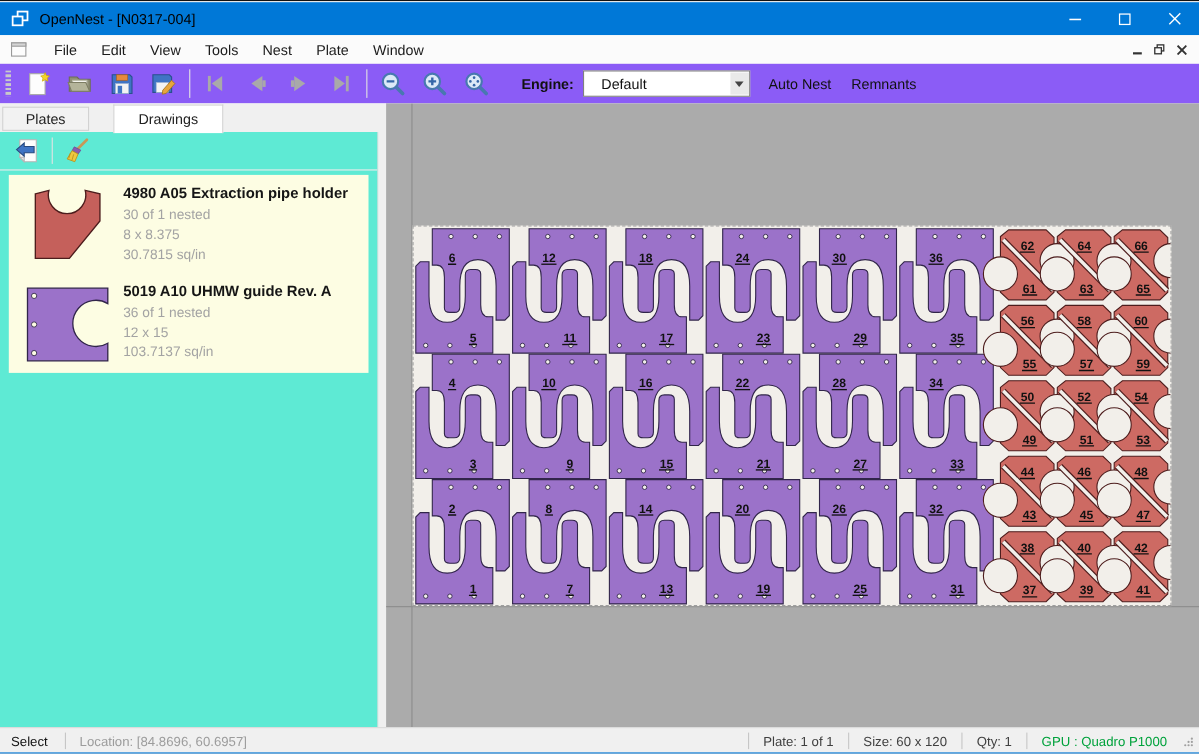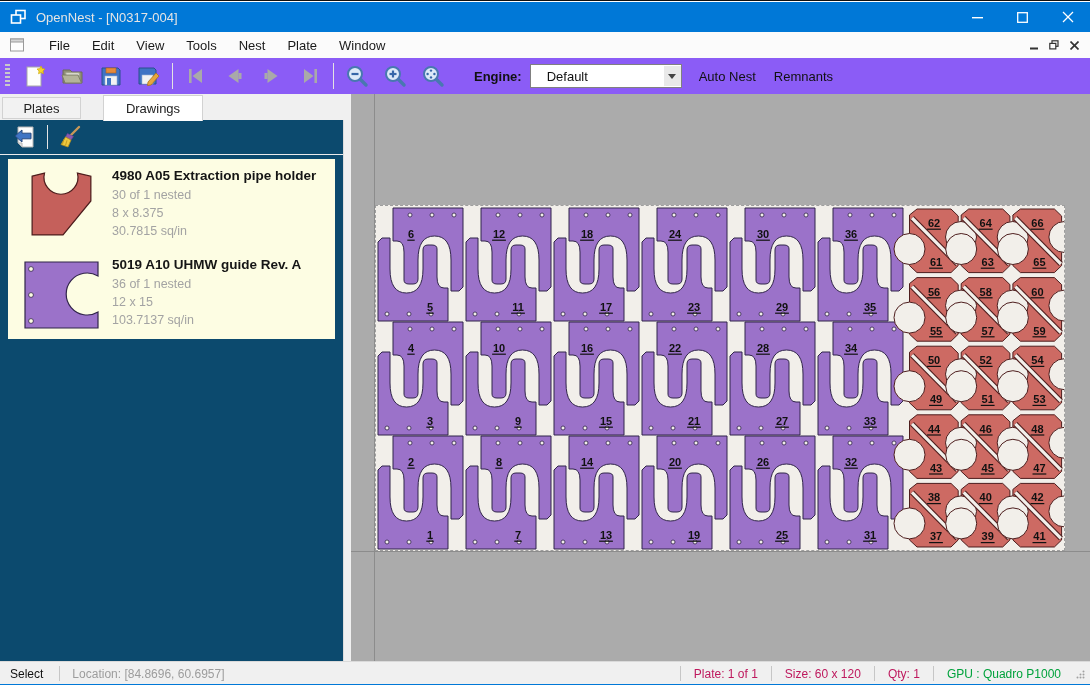--- a/index.html
+++ b/index.html
@@ -4,21 +4,21 @@
 <style>
   html,body{margin:0;padding:0;}
   body{
     width:1090px;height:685px;position:relative;overflow:hidden;
     font-family:"Liberation Sans",sans-serif;background:#fff;
     border-top:1px solid #111;box-sizing:border-box;
   }
   
   .titlebar{position:absolute;left:0;top:1px;width:100%;height:30px;background:#0078d7;display:flex;align-items:center;}
   .titlebar .app-icon{margin-left:10px;width:17px;height:16px;}
-  .titlebar .title{color:#e5e5e5;font-size:13px;margin-left:9px;flex:1;}
+  .titlebar .title{color:#000000;font-size:13px;margin-left:9px;flex:1;}
   .win-btn{width:45px;height:30px;display:flex;align-items:center;justify-content:center;}
   
   .menubar{position:absolute;left:0;top:31px;width:100%;height:26px;background:#fbfbfb;display:flex;align-items:center;justify-content:space-between;}
   .mdi-doc{margin-left:9px;margin-right:12px;}
   .menu-item{font-size:13px;color:#1a1a1a;padding:4px 11px;}
   .mdi-controls{margin-left:auto;display:flex;align-items:center;margin-right:6px;}
   .mdi-btn{width:20px;height:18px;display:flex;align-items:center;justify-content:center;}
   
   .toolbar{position:absolute;left:0;top:57px;width:100%;height:36px;background:#8b5cf6;display:flex;align-items:center;}
   .grip{width:5px;height:24px;margin-left:5px;margin-right:6px;
@@ -30,21 +30,21 @@
   .combo{width:150px;height:22px;background:#fff;border:1px solid #808080;display:flex;align-items:center;}
   .combo .combo-text{font-size:13px;color:#111;margin-left:16px;flex:1;}
   .combo-btn{width:17px;height:20px;background:#e9e9e9;display:flex;align-items:center;justify-content:center;}
   .combo-arrow{width:0;height:0;border-left:4px solid transparent;border-right:4px solid transparent;border-top:5px solid #444;}
   .tool-label{font-size:13px;color:#111;padding:6px 9px;}
   
   .tabstrip{position:absolute;left:0;top:93px;width:351px;height:26px;background:#f0f0f0;}
   .tab{position:absolute;top:3px;height:22px;box-sizing:border-box;border:1px solid #d2d2d2;
     background:#f2f2f2;font-size:13px;color:#222;display:flex;align-items:center;justify-content:center;}
   .tab.active{top:1px;height:26px;background:#fff;border-bottom:none;z-index:2;}
-  .panel{position:absolute;left:0;top:119px;width:344px;height:541px;background:#0c4a6e;border-right:1px solid #dcdcdc;box-sizing:border-box;}
+  .panel{position:absolute;left:0;top:119px;width:344px;height:541px;background:#5eead4;border-right:1px solid #dcdcdc;box-sizing:border-box;}
   .mini-toolbar{height:34px;display:flex;align-items:center;border-bottom:1px solid #ececec;}
   .mini-btn{width:34px;height:30px;display:flex;align-items:center;justify-content:center;}
   .mini-sep{width:1px;height:24px;background:#e3e3e3;margin:0 5px;}
   .drawing-list{margin:4px 8px 0 8px;background:#fdfde3;}
   .drawing-item{display:flex;padding:7px 4px 8px 4px;}
   .thumb{width:100px;display:flex;align-items:flex-start;justify-content:center;padding-top:4px;}
   .d-info{flex:1;padding-top:2px;}
   .d-title{font-size:13.5px;font-weight:bold;color:#151515;margin-bottom:3px;}
   .d-sub{font-size:12.5px;color:#a3a3a3;line-height:18px;}
   
@@ -53,21 +53,21 @@
   .guide-v{position:absolute;left:23px;top:0;width:1px;height:100%;background:#8c8c8c;}
   .guide-h{position:absolute;left:0;top:457px;width:100%;height:1px;background:#8c8c8c;}
   .plate{position:absolute;left:24px;top:111px;width:688px;height:344px;background:#f2efea;border:1px dashed #9e9e9e;}
   .plate svg{display:block;}
   
   .statusbar{position:absolute;left:0;top:660px;width:100%;height:23px;background:#f0f0f0;border-top:1px solid #dadada;
     display:flex;align-items:center;font-size:12px;}
   .sb-sep{width:1px;height:15px;background:#c6c6c6;}
   .sb-mode{color:#111;padding:0 16px 0 10px;}
   .sb-loc{color:#9c9c9c;padding:0 12px;}
-  .sb-item{color:#be185d;padding:0 13px;}
+  .sb-item{color:#404040;padding:0 13px;}
   .sb-gpu{color:#00a23c;padding:0 13px;}
   .sb-spacer{flex:1;}
   .bottom-border{position:absolute;left:0;top:683px;width:100%;height:2px;background:#0078d7;}
 </style>
 </head>
 <body>
 
 <div class="titlebar">
   <svg class="app-icon" viewBox="0 0 17 16">
     <rect x="6" y="1.5" width="9" height="8" fill="none" stroke="#fff" stroke-width="1.6"></rect>

